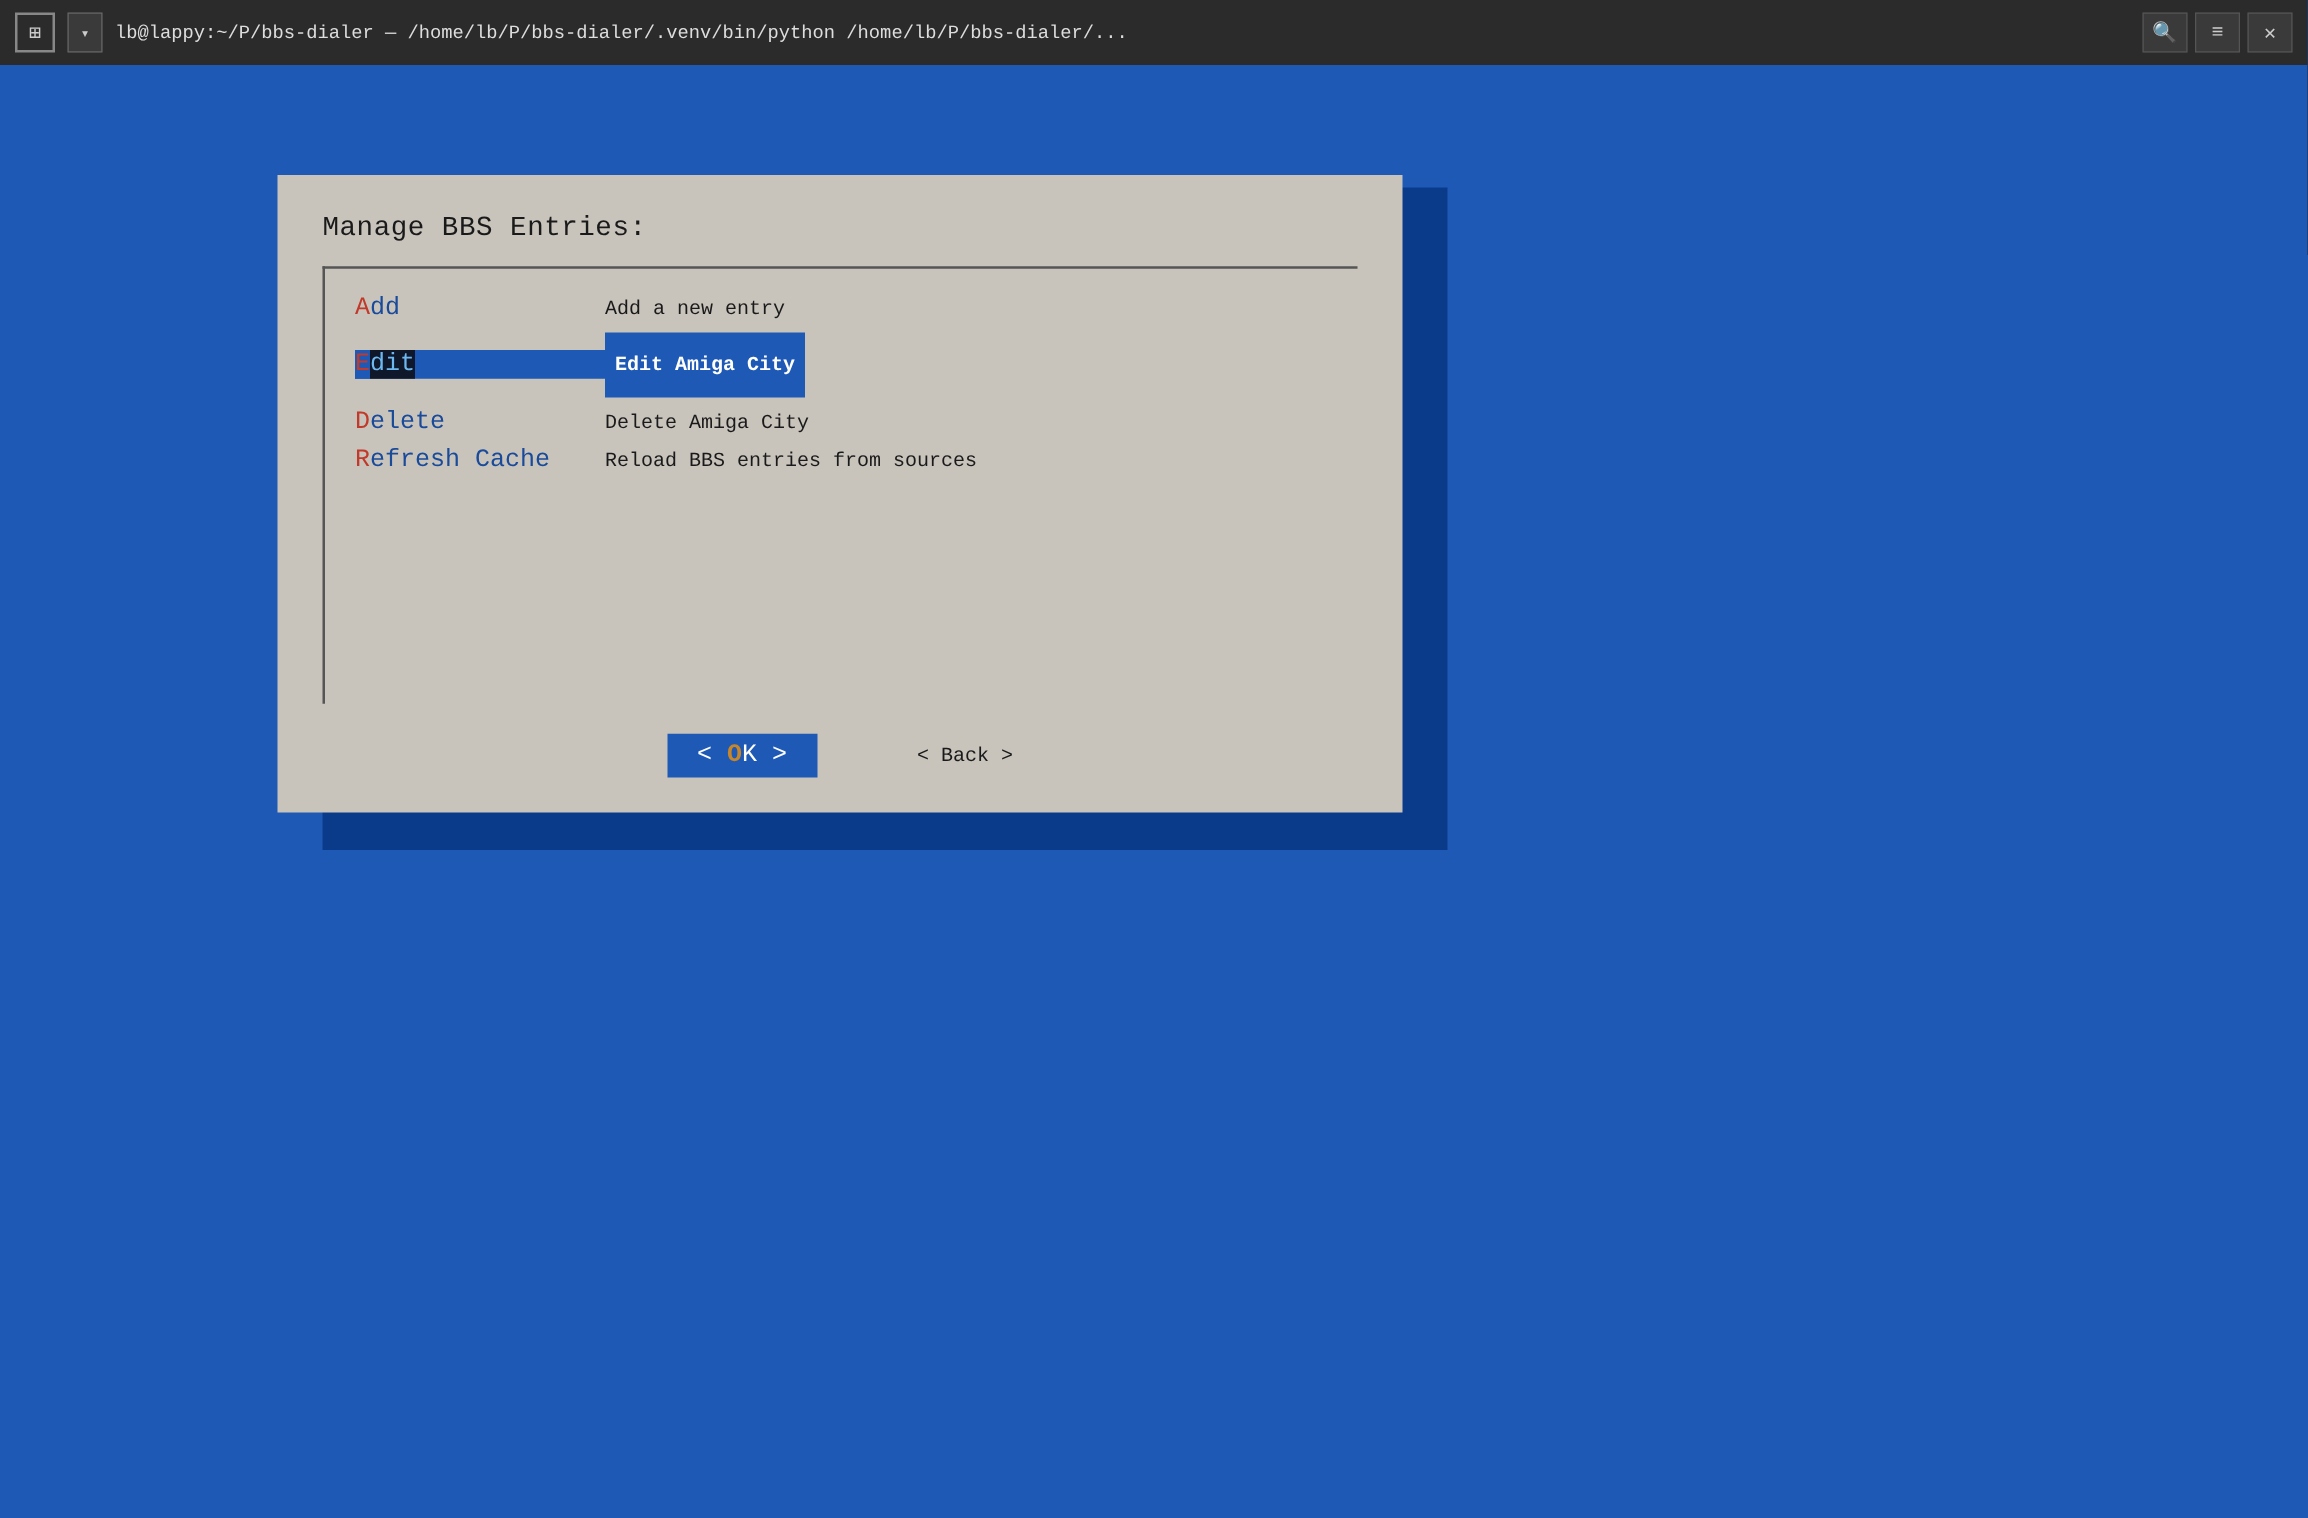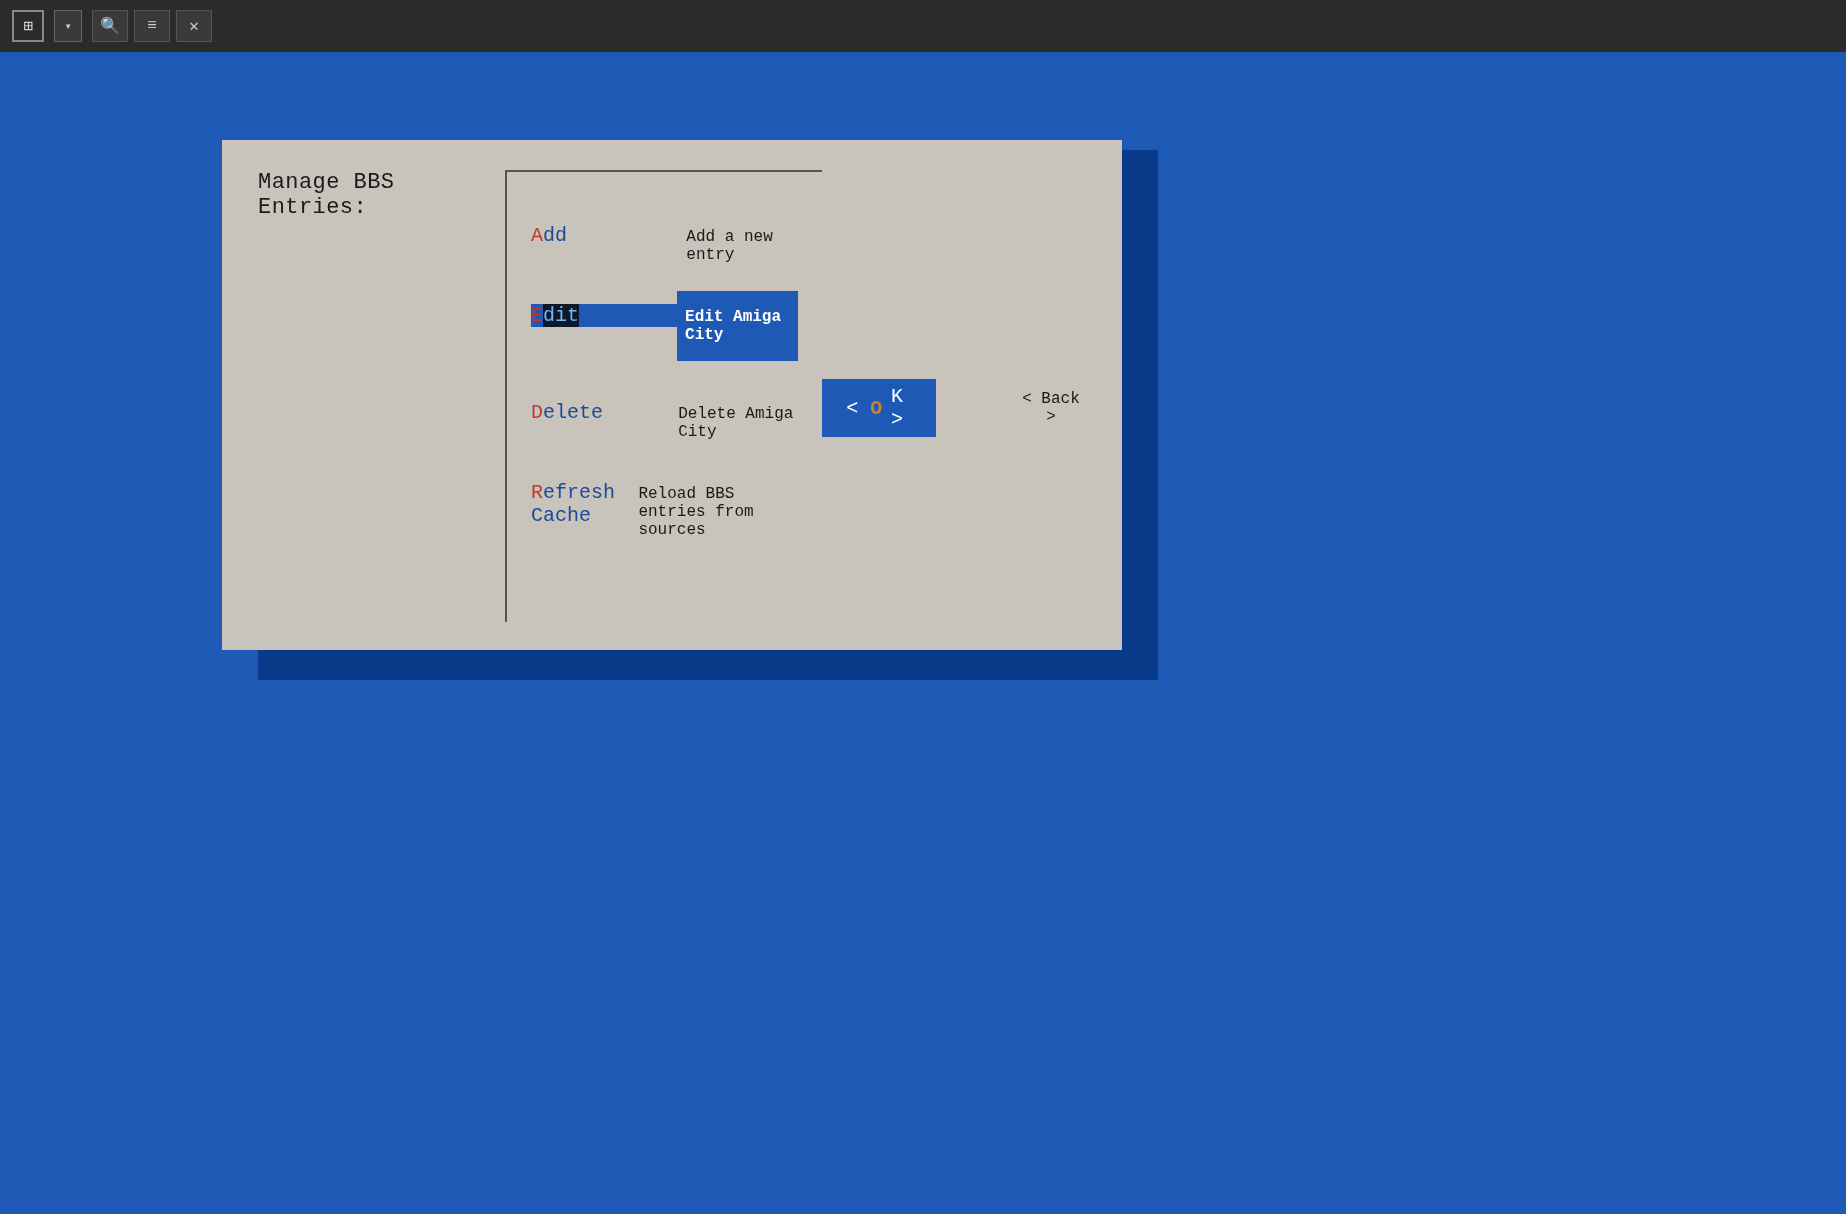--- a/index.html
+++ b/index.html
@@ -111,21 +111,21 @@
     
     .dialog-box {
       position: absolute;
       left: 222px;
       top: 88px;
       width: 900px;
       height: 510px;
       background: #c8c4bc;
       z-index: 2;
       display: flex;
-      flex-direction: row;
+      flex-direction: column;
       padding: 30px 36px 28px 36px;
     }
 
     .dialog-title {
       font-family: 'Courier New', Courier, monospace;
       font-size: 22px;
       color: #1a1a1a;
       margin-bottom: 18px;
       font-weight: normal;
       letter-spacing: 0.02em;
@@ -147,21 +147,20 @@
       align-items: baseline;
       margin-bottom: 8px;
       font-family: 'Courier New', Courier, monospace;
       font-size: 20px;
       gap: 0;
     }
 
     .menu-key-col {
       width: 200px;
       display: inline-block;
-      margin-top: 32px;
     }
 
     .menu-key-letter {
       color: #c0392b;
       font-weight: normal;
     }
 
     .menu-key-rest {
       color: #1a4a9a;
       font-weight: normal;
@@ -247,20 +246,21 @@
     }
   </style>
 </head>
 <body>
 
 <div class="terminal-window">
 
   <div class="title-bar">
     <div class="title-bar-icon">⊞</div>
     <div class="title-bar-dropdown">▾</div>
+    <span class="title-bar-title">lb@lappy:~/P/bbs-dialer — /home/lb/P/bbs-dialer/.venv/bin/python /home/lb/P/bbs-dialer/...</span>
     <div class="title-bar-controls">
       <div class="title-bar-btn">🔍</div>
       <div class="title-bar-btn">≡</div>
       <div class="title-bar-btn">✕</div>
     </div>
   </div>
 
   <div class="terminal-content">
 
     <div class="dialog-shadow"></div>

